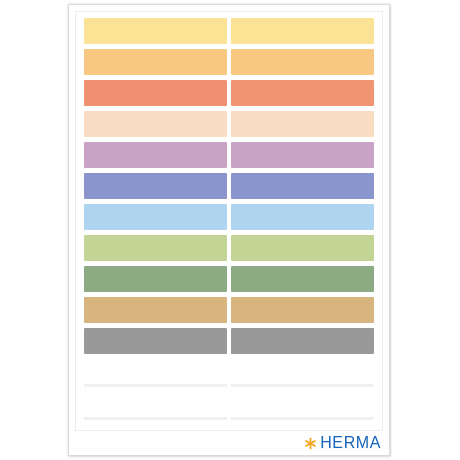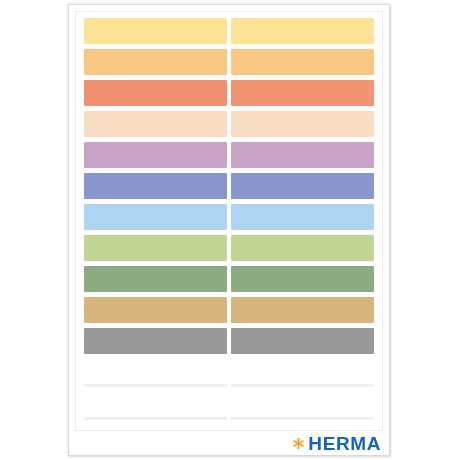--- a/index.html
+++ b/index.html
@@ -91,22 +91,22 @@
     height: 18px;
   }
   #herma-logo .asterisk-icon {
     display: block;
     width: 13px;
     height: 13px;
     line-height: 0;
   }
   #herma-logo .wordmark {
     font-family: "Liberation Sans", sans-serif;
-    font-weight: bold;
-    font-size: 19px;
+    font-weight: normal;
+    font-size: 16px;
     letter-spacing: 0.6px;
     color: #1565b8;
     line-height: 1;
   }
 </style>
 </head>
 <body>
 
 <div id="product-image" style="background: rgb(255, 255, 255);">
 

